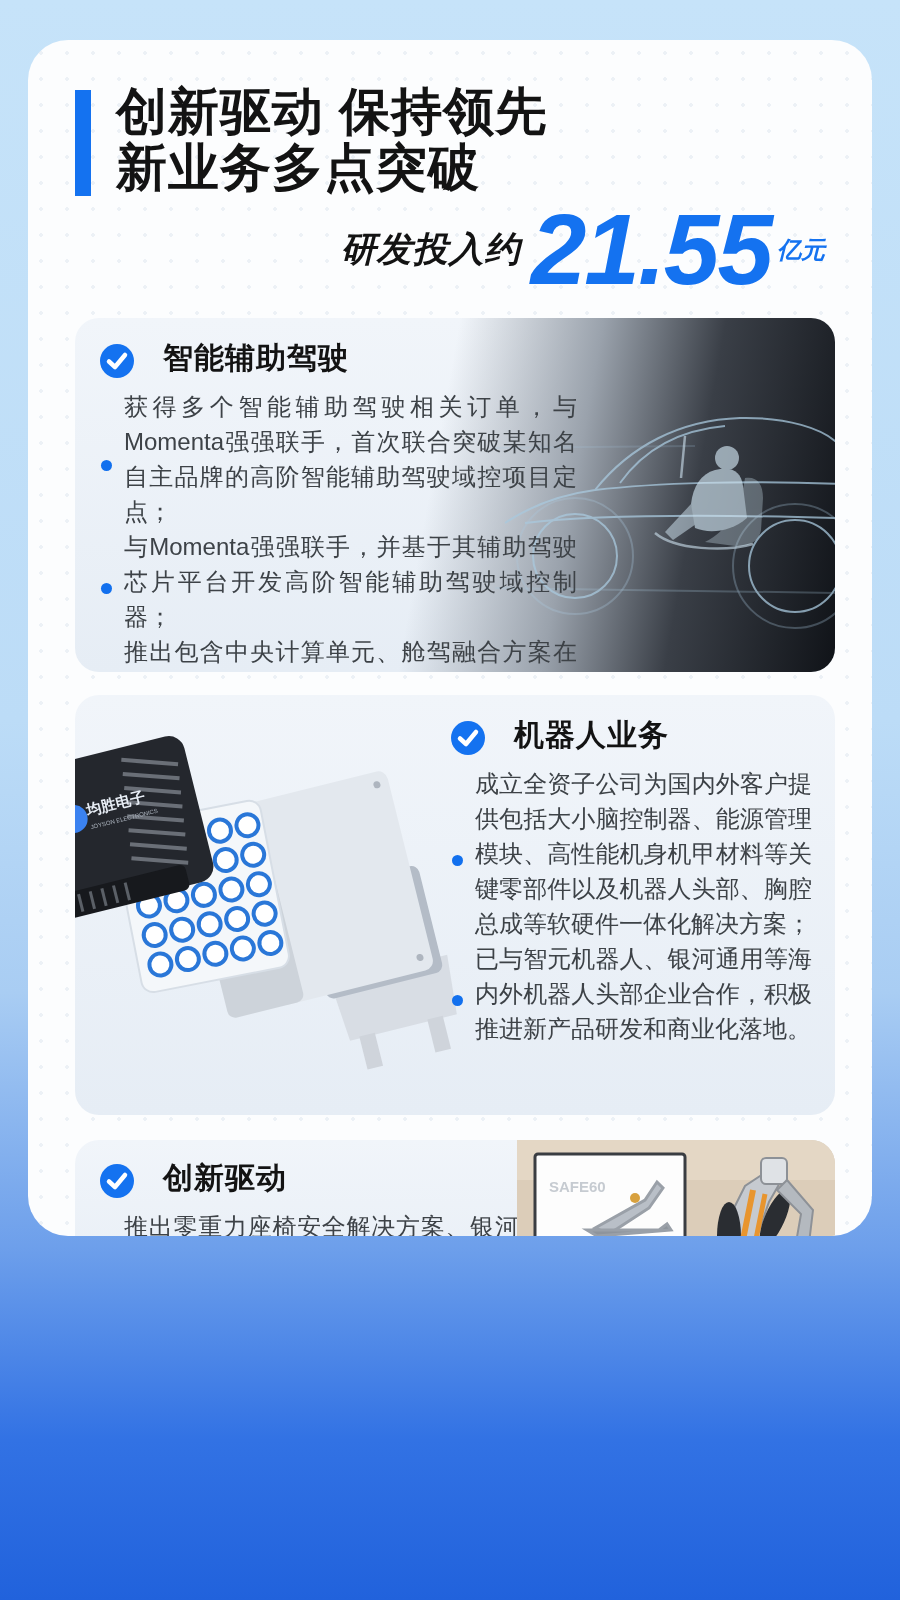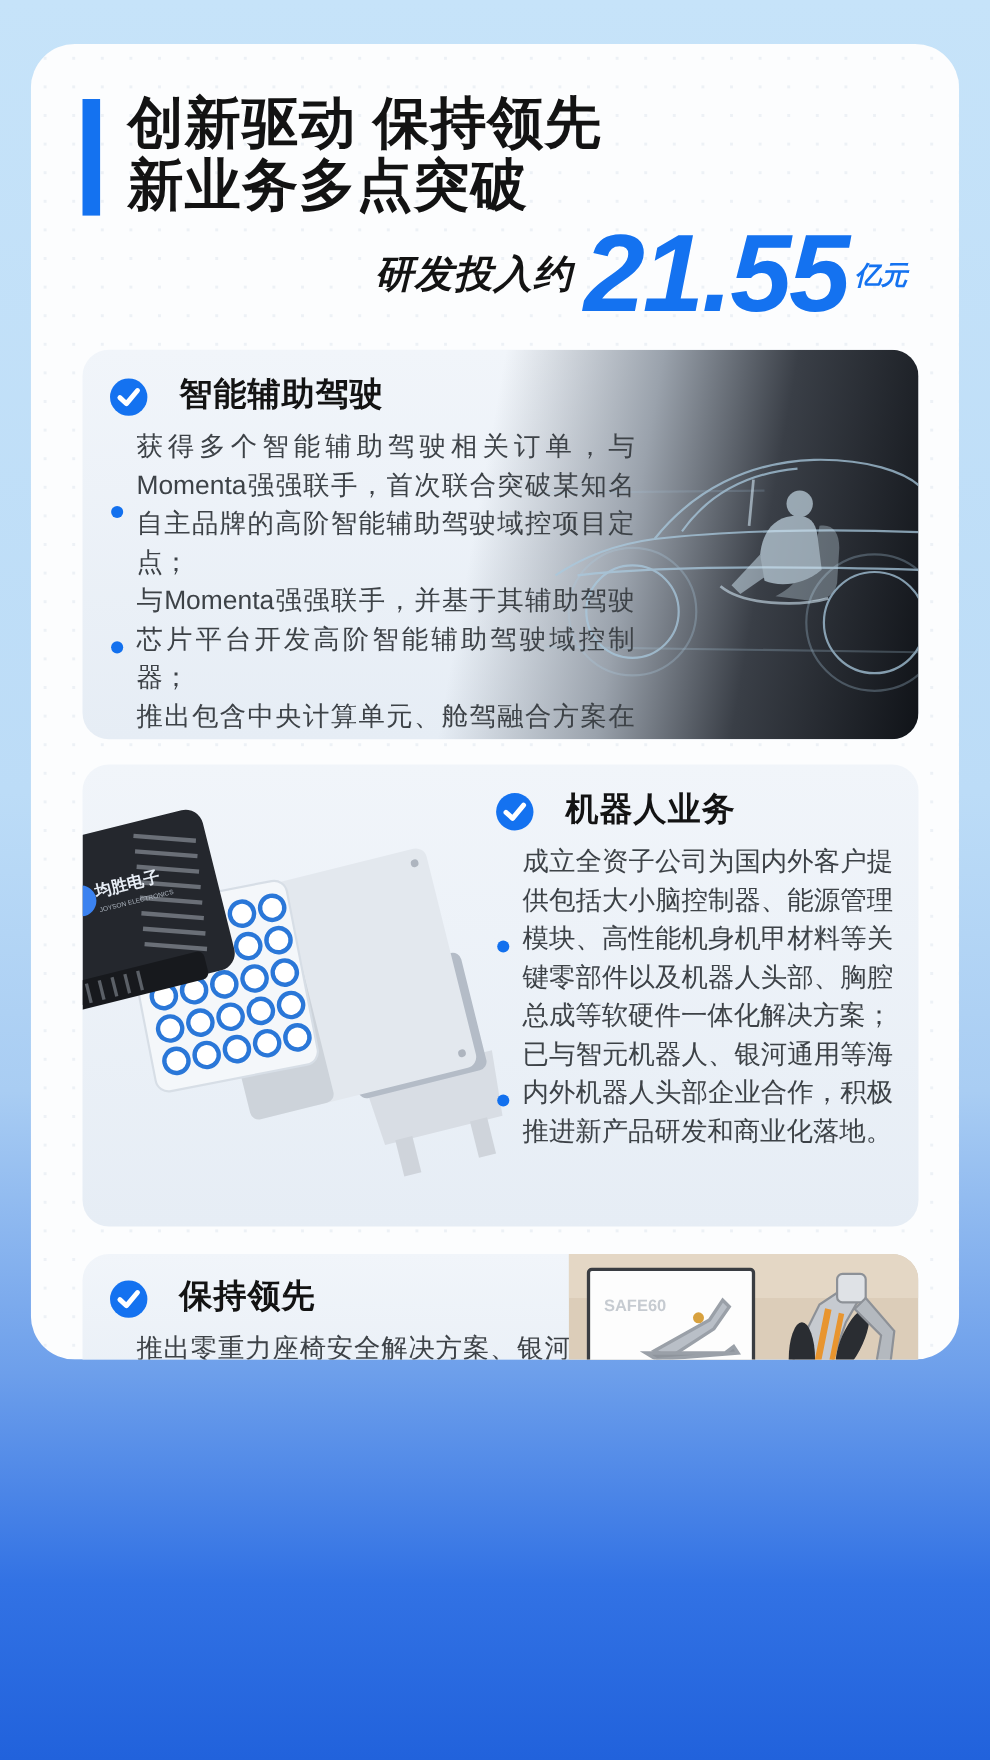--- a/index.html
+++ b/index.html
@@ -236,21 +236,21 @@
     </div>
   </section>
 
   <section class="card card3">
     <div class="content">
       <div class="card-title">
         <svg class="check-icon" viewBox="0 0 36 36">
           <circle cx="18" cy="18" r="17" fill="#1472f0"></circle>
           <path d="M10 18.5 L 16 24 L 26 12" stroke="#fff" stroke-width="4.5" fill="none" stroke-linecap="round" stroke-linejoin="round"></path>
         </svg>
-        <span class="label">保持领先</span>
+        <span class="label">创新驱动</span>
       </div>
       <ul class="bullets">
         <li>
             <span class="dot"></span>
             <span class="btxt">推出零重力座椅安全解决方案、银河通用等海内外机器人头部企业合作。</span>
           </li>
       </ul>
     </div>
     <div class="art">
       <svg width="318" height="172" viewBox="0 0 318 172">

